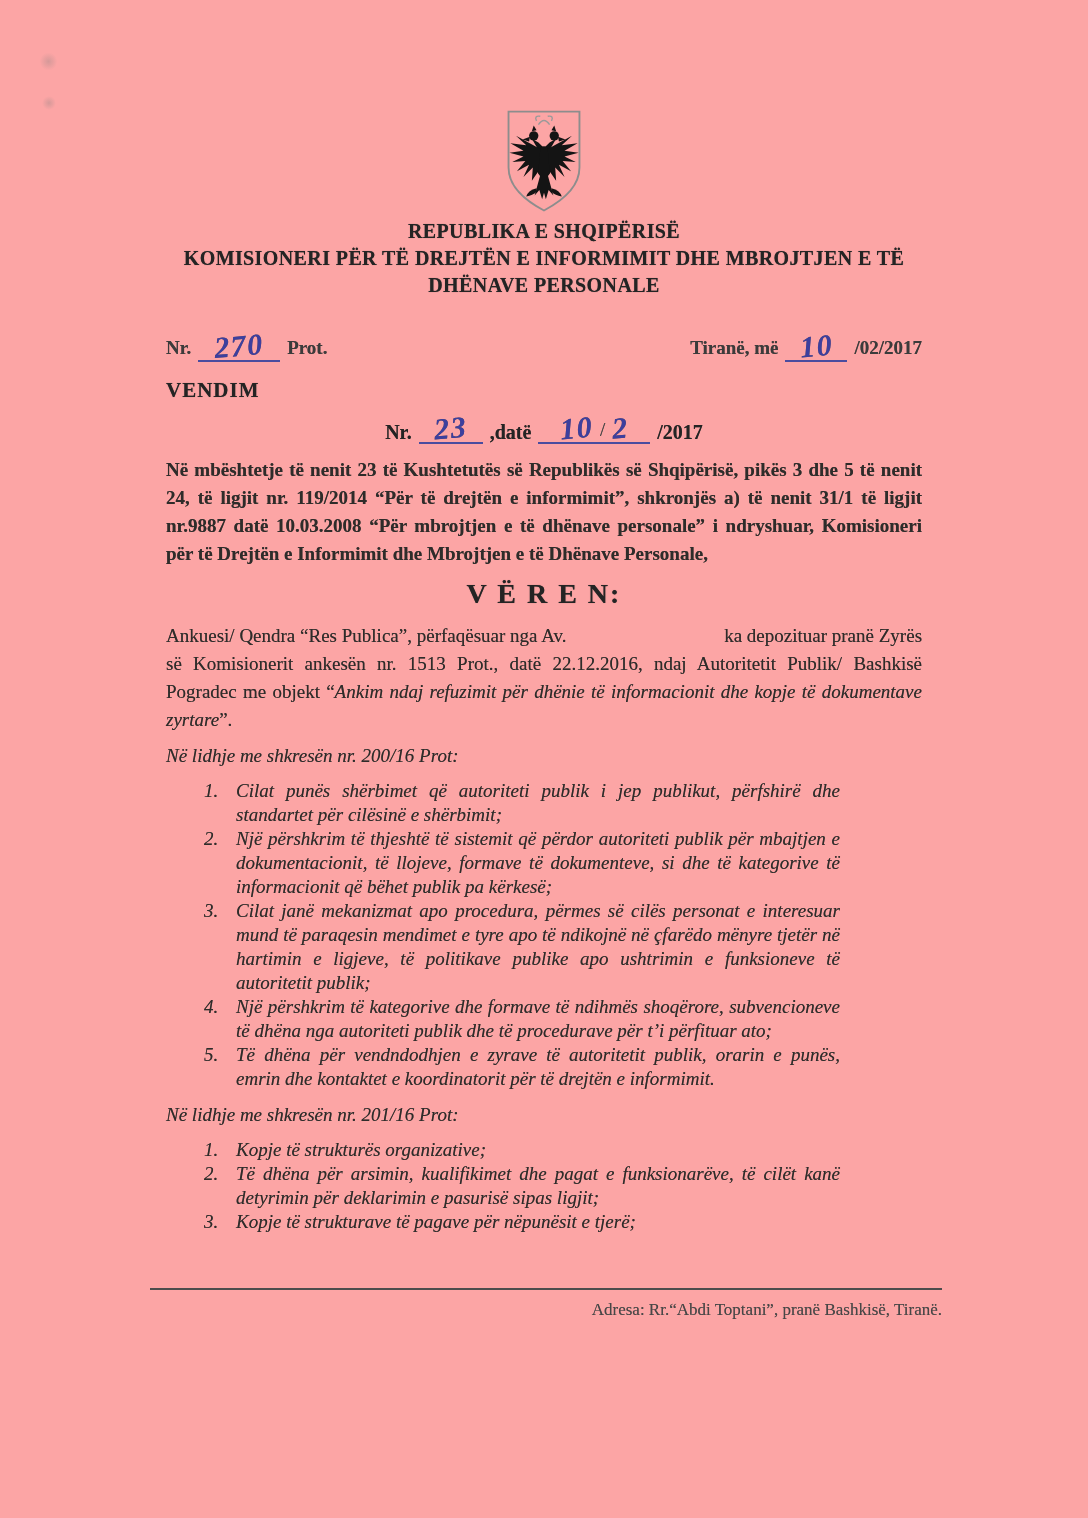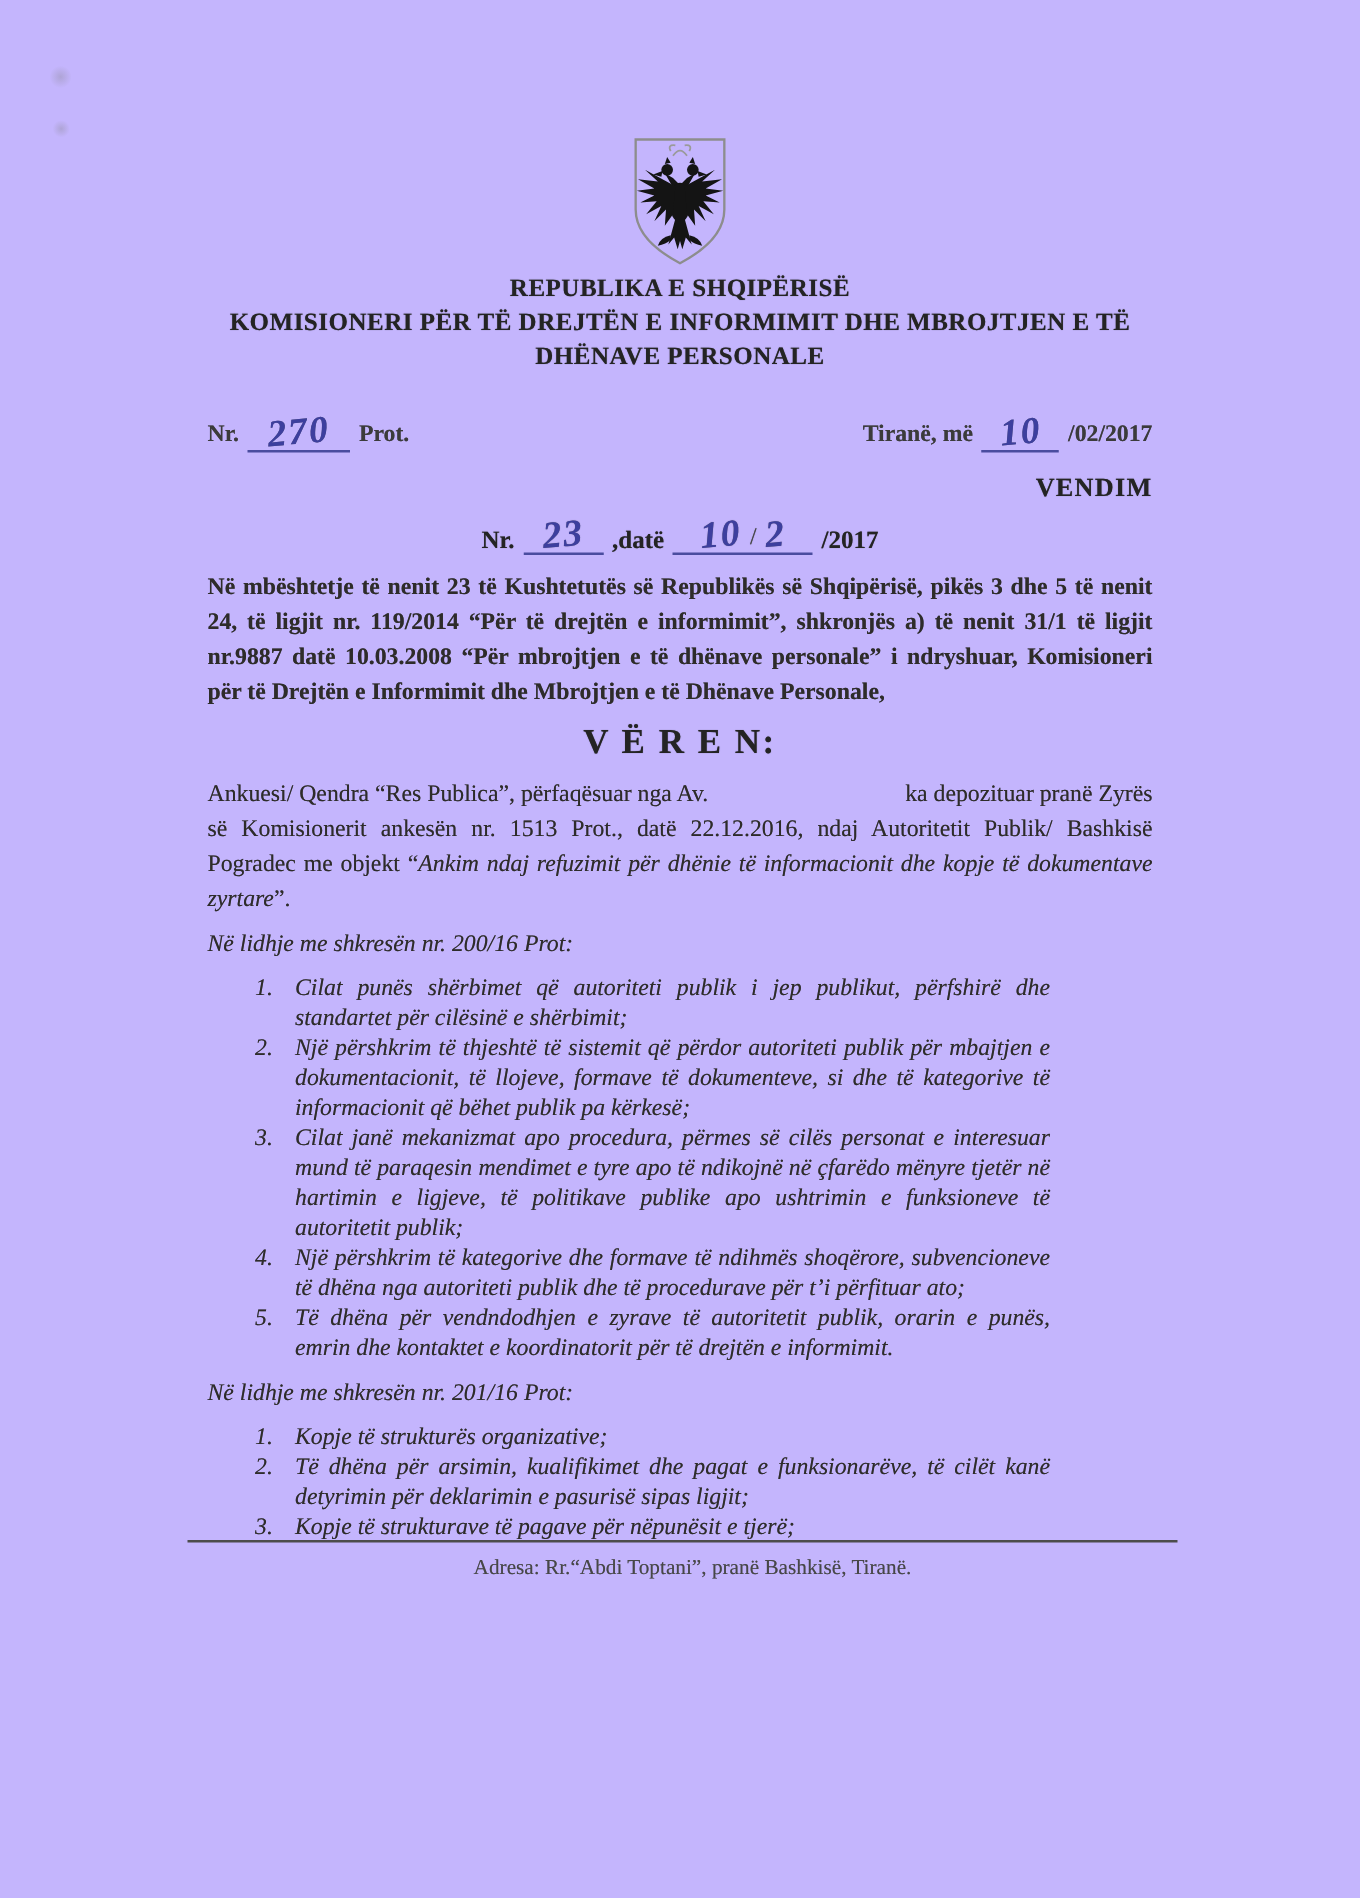--- a/index.html
+++ b/index.html
@@ -2,21 +2,21 @@
 <html><head>
 <meta charset="utf-8">
 <style>
   html,body { margin:0; padding:0; background:#ffffff; }
   body {
     width:1088px; height:1518px; position:relative;
     font-family:"Liberation Serif", serif;
     color:#2e2c2a;
     overflow:hidden;
   }
-  .page { position:absolute; inset:0; background:#c4b5fd; }
+  .page { position:absolute; inset:0; background:#fca5a5; }
 
   
   .smudge { position:absolute; border-radius:50%;
     background:radial-gradient(circle, rgba(125,125,125,.30), rgba(125,125,125,0) 70%); }
   .s1 { left:40px; top:52px; width:17px; height:19px; }
   .s2 { left:42px; top:96px; width:14px; height:14px; }
 
   .doc { position:absolute; left:166px; top:0; width:756px; }
 
   .crest { width:112px; height:112px; margin:106px auto 0; }
@@ -42,21 +42,21 @@
     display:inline-flex; justify-content:center; align-items:flex-end;
     border-bottom:2px solid #4a4c9f; margin:0 7px; padding:0 4px 1px;
   }
   .w270 { min-width:74px; }
   .wday { min-width:54px; }
   .w23  { min-width:56px; }
   .wdm  { min-width:104px; }
   .slash { font-style:normal; color:#474747; font-size:19px; font-weight:400;
     margin:0 7px; transform:none; letter-spacing:0; }
 
-  .vendim { text-align:right; font-weight:bold; font-size:21px;
+  .vendim { text-align:left; font-weight:bold; font-size:21px;
     letter-spacing:1px; margin-top:16px; color:#242424;
     text-shadow:0 0 .7px rgba(45,45,45,.7); }
   .nr-row {
     display:flex; justify-content:center; align-items:flex-end;
     margin-top:8px; font-weight:bold; font-size:20px; color:#242424;
     text-shadow:0 0 .6px rgba(45,45,45,.65);
   }
 
   .para { font-size:19px; line-height:28px; margin:0;
     text-shadow:0 0 .5px rgba(45,45,45,.6); }
@@ -76,23 +76,23 @@
   .req-list {
     margin:10px 0 0; padding:0 0 0 70px; width:604px;
     font-style:italic; font-size:19px; line-height:24px;
     text-align:justify; list-style:none; counter-reset:item;
     text-shadow:0 0 .4px rgba(45,45,45,.55);
   }
   .req-list li { counter-increment:item; position:relative; }
   .req-list li::before { content:counter(item) "."; position:absolute; left:-32px; }
 
   .footer {
-    position:absolute; left:150px; top:1232px; width:792px;
+    position:absolute; left:150px; top:1288px; width:792px;
     border-top:2px solid #4c4c4c; padding-top:7px;
-    display:flex; justify-content:center;
+    display:flex; justify-content:flex-end;
     font-size:17px; line-height:25px; color:#474747;
     text-shadow:0 0 .4px rgba(60,60,60,.5);
   }
   .f-left { padding-left:16px; }
   .f-right { padding-right:10px; }
   .flink { color:#5b6480; text-decoration:underline; cursor:pointer; }
   .email-label { margin-right:14px; }
 </style>
 </head>
 <body>

